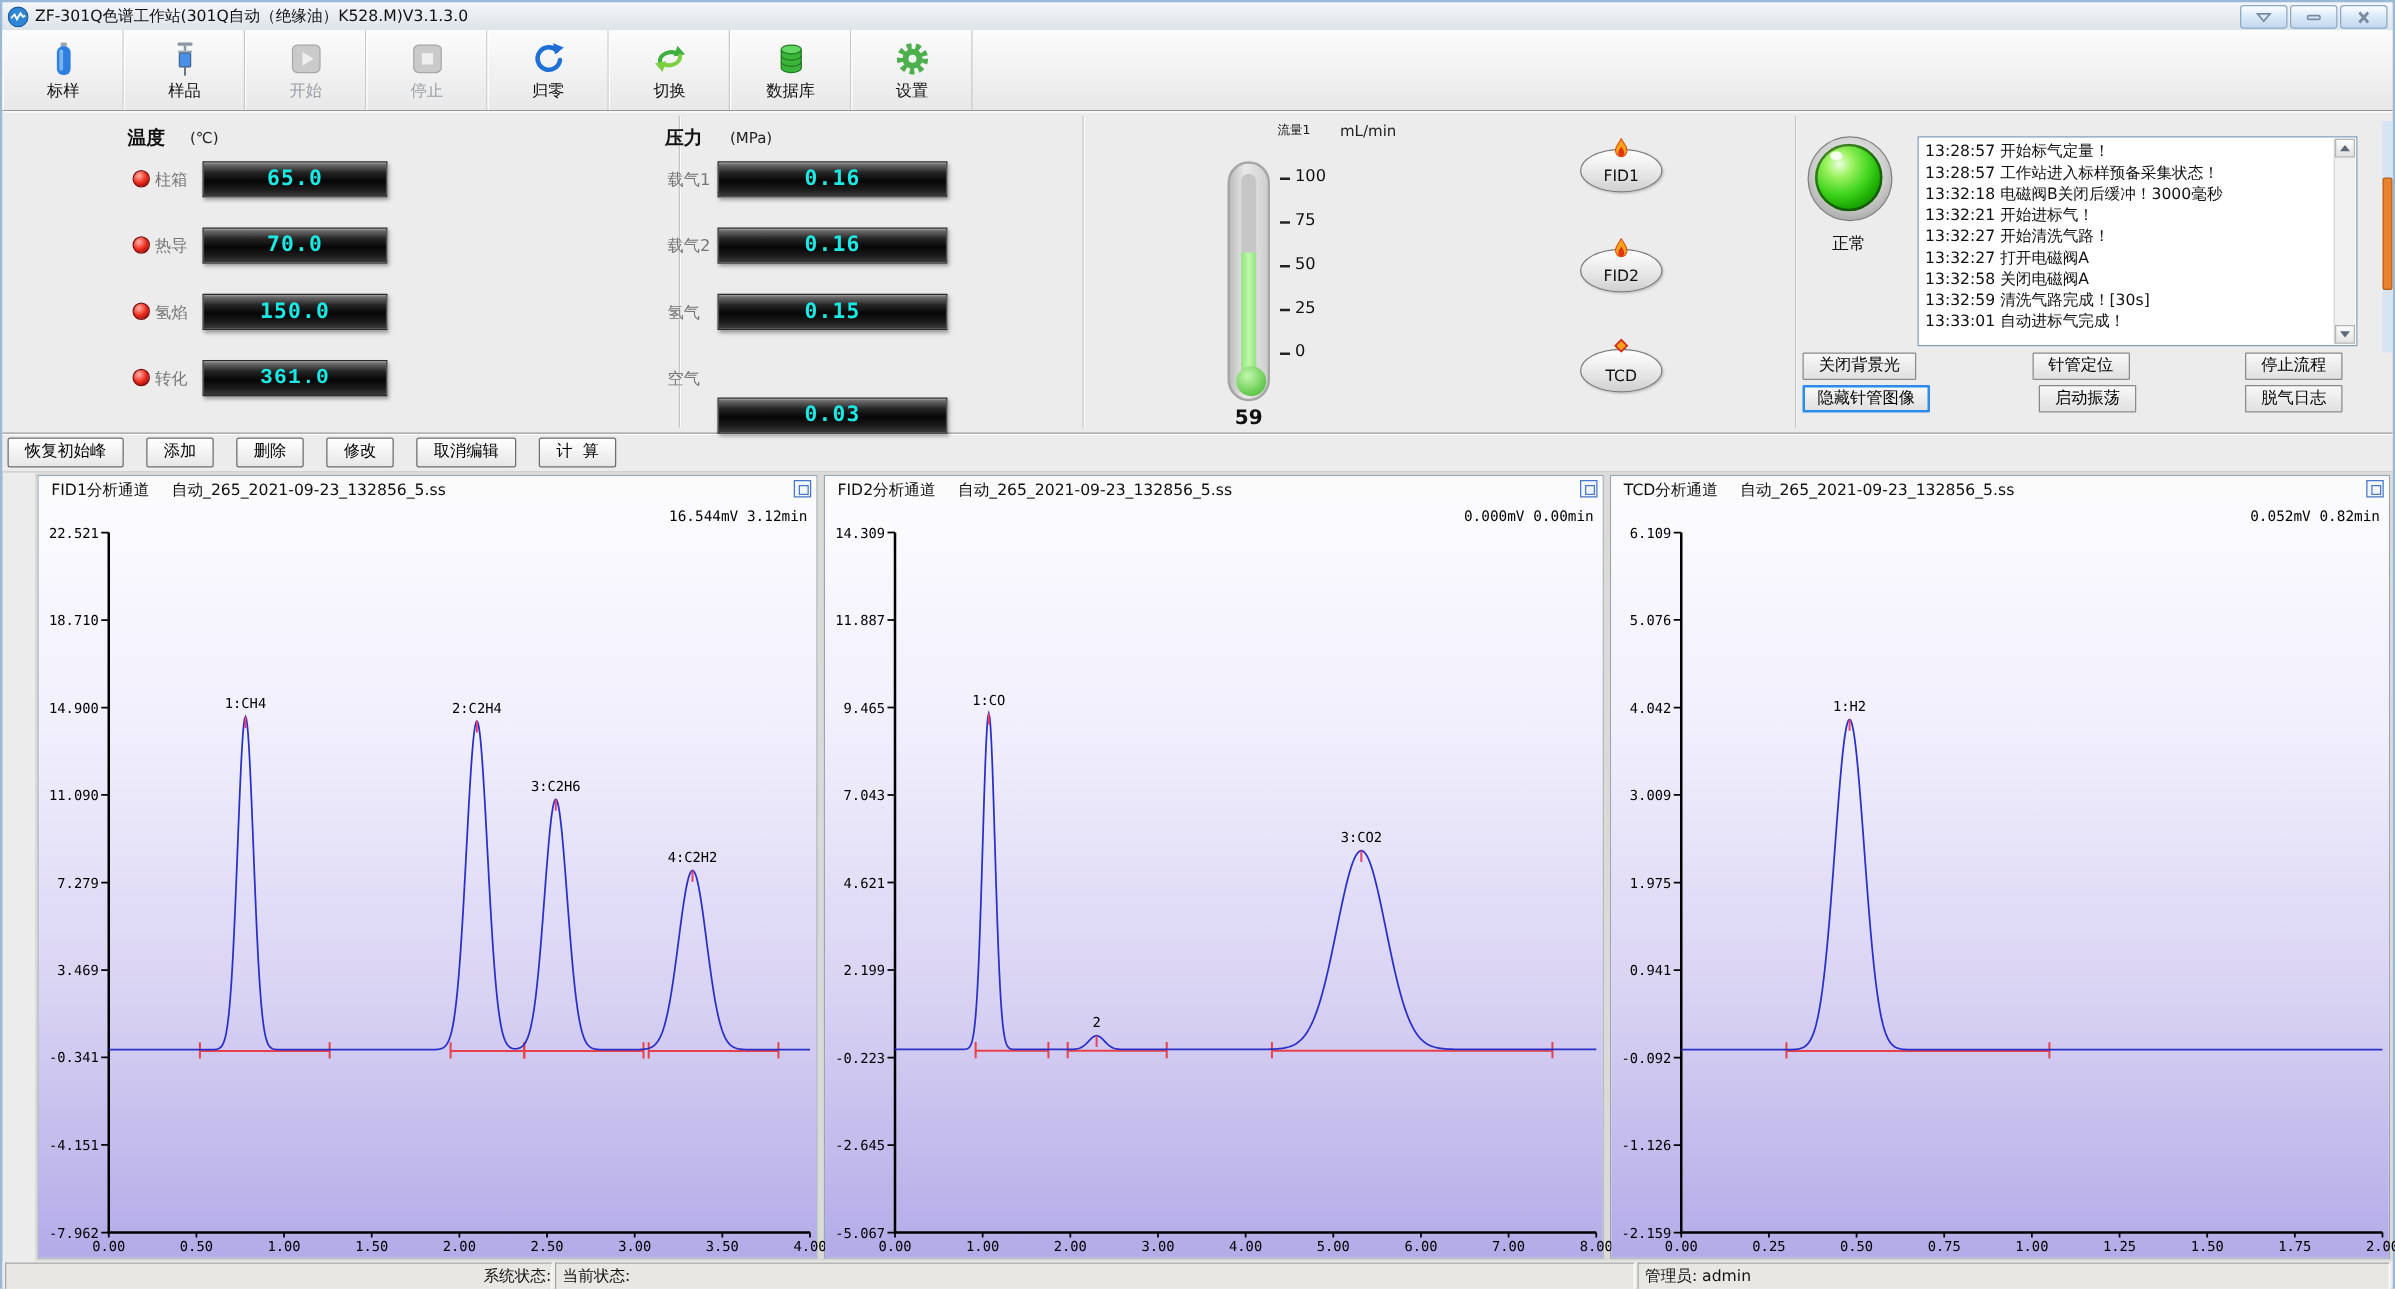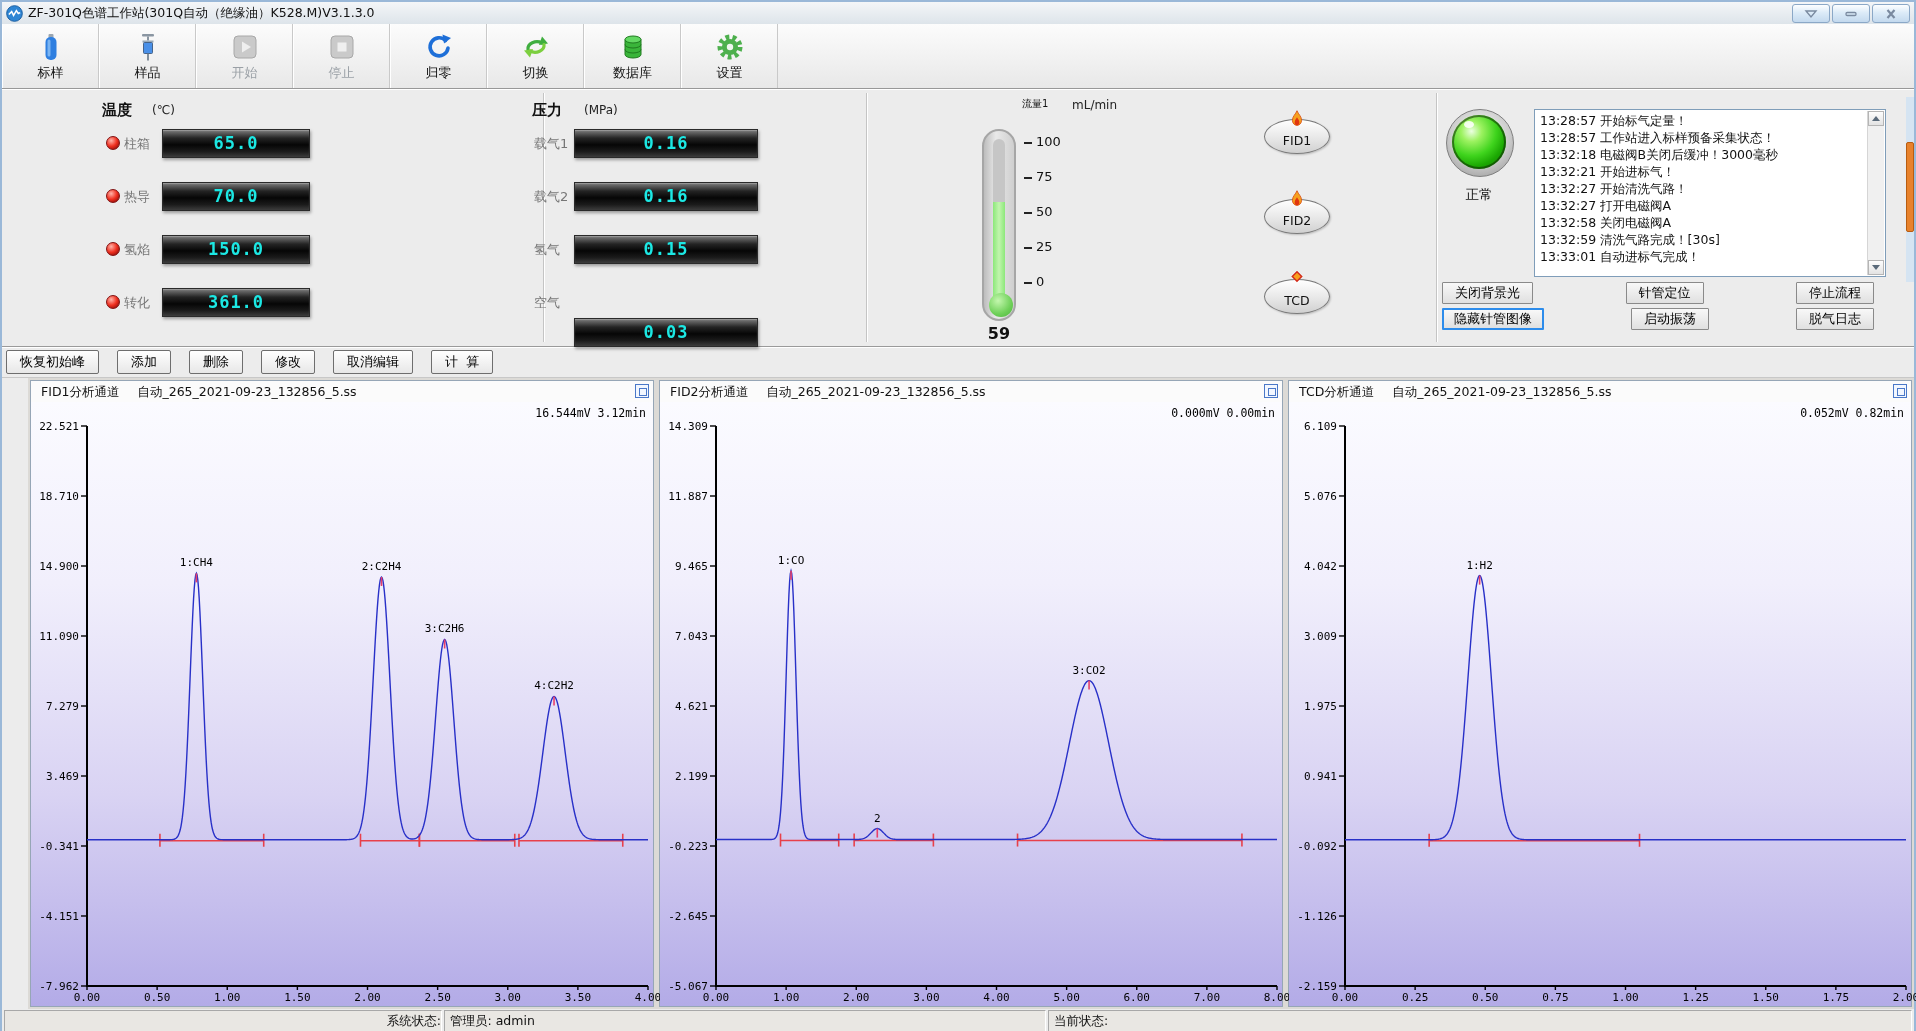--- a/index.html
+++ b/index.html
@@ -250,21 +250,21 @@
         <div class="row-label" style="left: 122px; top: 46px;">柱箱</div>
         <div class="lcd" style="left: 160px; top: 40px; width: 146px;">65.0</div>
         <div class="led" style="left: 104px; top: 100px;"></div>
         <div class="row-label" style="left: 122px; top: 99px;">热导</div>
         <div class="lcd" style="left: 160px; top: 93px; width: 146px;">70.0</div>
         <div class="led" style="left: 104px; top: 153px;"></div>
         <div class="row-label" style="left: 122px; top: 152px;">氢焰</div>
         <div class="lcd" style="left: 160px; top: 146px; width: 146px;">150.0</div>
         <div class="led" style="left: 104px; top: 206px;"></div>
         <div class="row-label" style="left: 122px; top: 205px;">转化</div>
-        <div class="lcd" style="left: 160px; top: 199px; width: 146px;">361.0</div>
+        <div class="lcd" style="left: 160px; top: 199px; width: 146px; font-family: Liberation Mono, monospace;">361.0</div>
       </div>
 
     <div class="sec-title" style="left:530px;top:12px;">压力</div>
     <div class="sec-unit" style="left:582px;top:14px;">(MPa)</div>
     <div id="pressure-rows">
         <div class="row-label" style="left: 532px; top: 46px;">载气1</div>
         <div class="lcd" style="left: 572px; top: 40px; width: 182px;">0.16</div>
         <div class="row-label" style="left: 532px; top: 99px;">载气2</div>
         <div class="lcd" style="left: 572px; top: 93px; width: 182px;">0.16</div>
         <div class="row-label" style="left: 532px; top: 152px;">氢气</div>
@@ -555,20 +555,20 @@
             <line x1="190.64" y1="173.61780358006772" x2="190.64" y2="182.61780358006772" stroke="#e8406a" stroke-width="1.6"></line>
             <text x="190.64" y="166.61780358006772" text-anchor="middle" font-size="11" font-family="&quot;DejaVu Sans Mono&quot;,&quot;Liberation Mono&quot;,monospace" fill="#000">1:H2</text>
             <text x="615" y="15" text-anchor="end" font-size="11.5" font-family="&quot;DejaVu Sans Mono&quot;,&quot;Liberation Mono&quot;,monospace" fill="#000">0.052mV 0.82min</text>
           </svg>
         </div>
     </div>
   </div>
 
   <div id="statusbar">
     <div class="sb-cell" style="width:438px;text-align:right;">系统状态:</div>
+    <div class="sb-cell" style="width:864px;">当前状态:</div>
     <div class="sb-cell" style="flex:1;">管理员: admin</div>
-    <div class="sb-cell" style="width:864px;">当前状态:</div>
   </div>
 
   <div id="right-strip">
     <div id="right-thumb"></div>
   </div>
 </div>
 
 </body></html>

